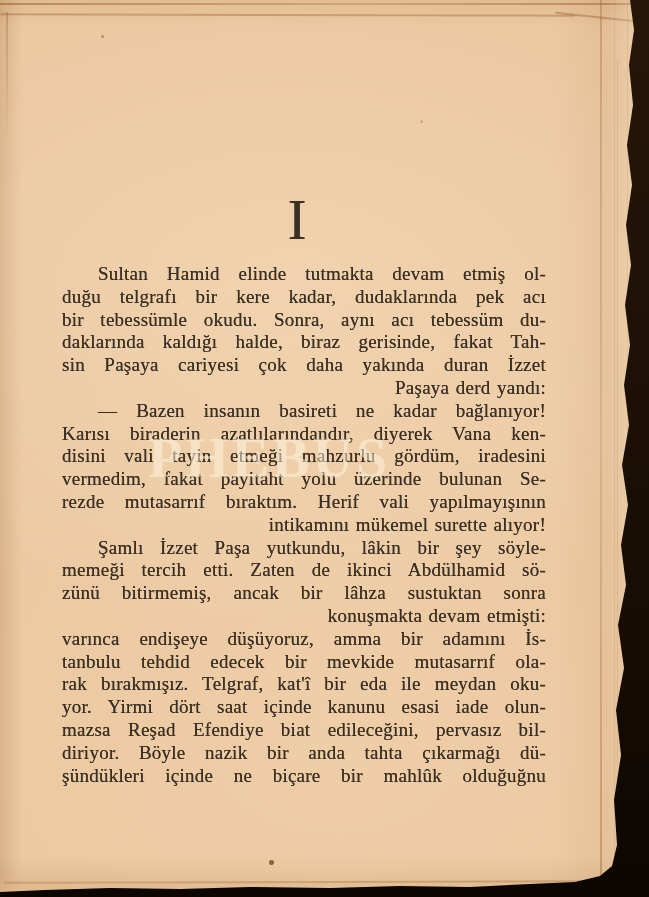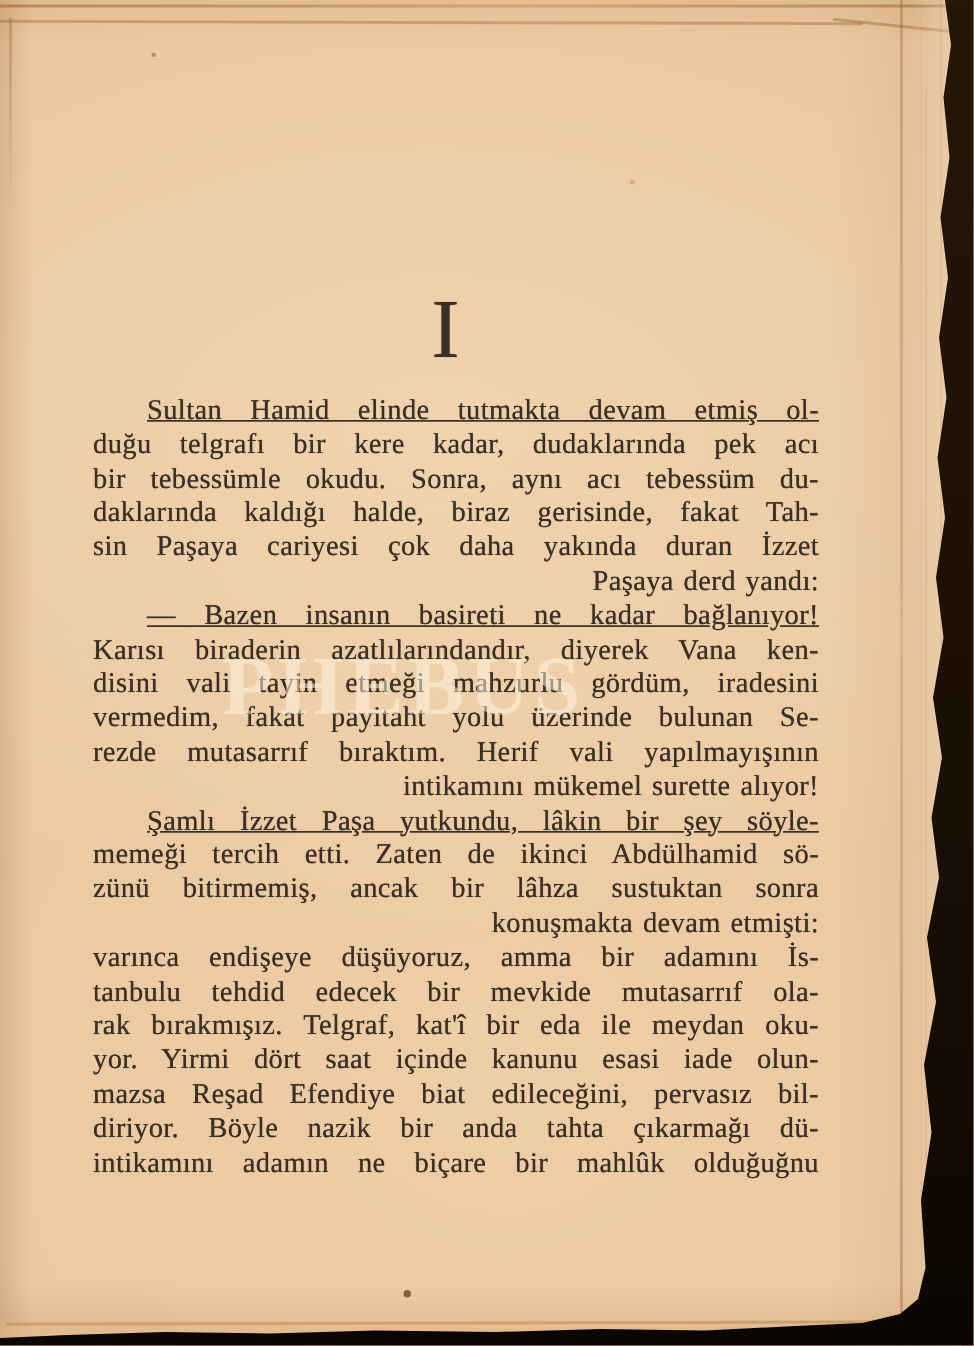--- a/index.html
+++ b/index.html
@@ -35,21 +35,21 @@
   
   .textblock{
     position:absolute;left:62px;top:263px;width:484px;
     font-size:19px;line-height:22.8px;
     color:var(--ink,#3a2f24);
     letter-spacing:.25px;word-spacing:1.5px;
     text-shadow:0 0 .5px rgba(58,47,36,.85);
   }
   .line{white-space:normal;text-align:right;}
   .line.just{text-align:justify;text-align-last:justify;}
-  .line.indent{text-indent:36px;text-decoration:underline;}
+  .line.indent{text-indent:36px;}
 
   
   .watermark{
     position:absolute;left:148px;top:430px;
     font-size:56px;line-height:1;font-weight:700;
     letter-spacing:3px;
     color:var(--watermark,#fff5e1);
     opacity:.52;
     filter:blur(.4px);
     pointer-events:none;
@@ -129,21 +129,21 @@
         <div class="line indent just">Şamlı İzzet Paşa yutkundu, lâkin bir şey söyle-</div>
         <div class="line just">memeği tercih etti. Zaten de ikinci Abdülhamid sö-</div>
         <div class="line just">zünü bitirmemiş, ancak bir lâhza sustuktan sonra</div>
         <div class="line">konuşmakta devam etmişti:</div>
         <div class="line just">varınca endişeye düşüyoruz, amma bir adamını İs-</div>
         <div class="line just">tanbulu tehdid edecek bir mevkide mutasarrıf ola-</div>
         <div class="line just">rak bırakmışız. Telgraf, kat'î bir eda ile meydan oku-</div>
         <div class="line just">yor. Yirmi dört saat içinde kanunu esasi iade olun-</div>
         <div class="line just">mazsa Reşad Efendiye biat edileceğini, pervasız bil-</div>
         <div class="line just">diriyor. Böyle nazik bir anda tahta çıkarmağı dü-</div>
-        <div class="line just">intikamını adamın ne biçare bir mahlûk olduğuğnu</div>
+        <div class="line just">şündükleri içinde ne biçare bir mahlûk olduğuğnu</div>
       </div>
 
     <div class="watermark">PHEBUS</div>
 
     <div class="edge-stack-right"></div>
     <div class="edge-stack-bottom"></div>
 
     <div class="speck speck-a"></div>
     <div class="speck speck-b"></div>
     <div class="speck speck-c"></div>

